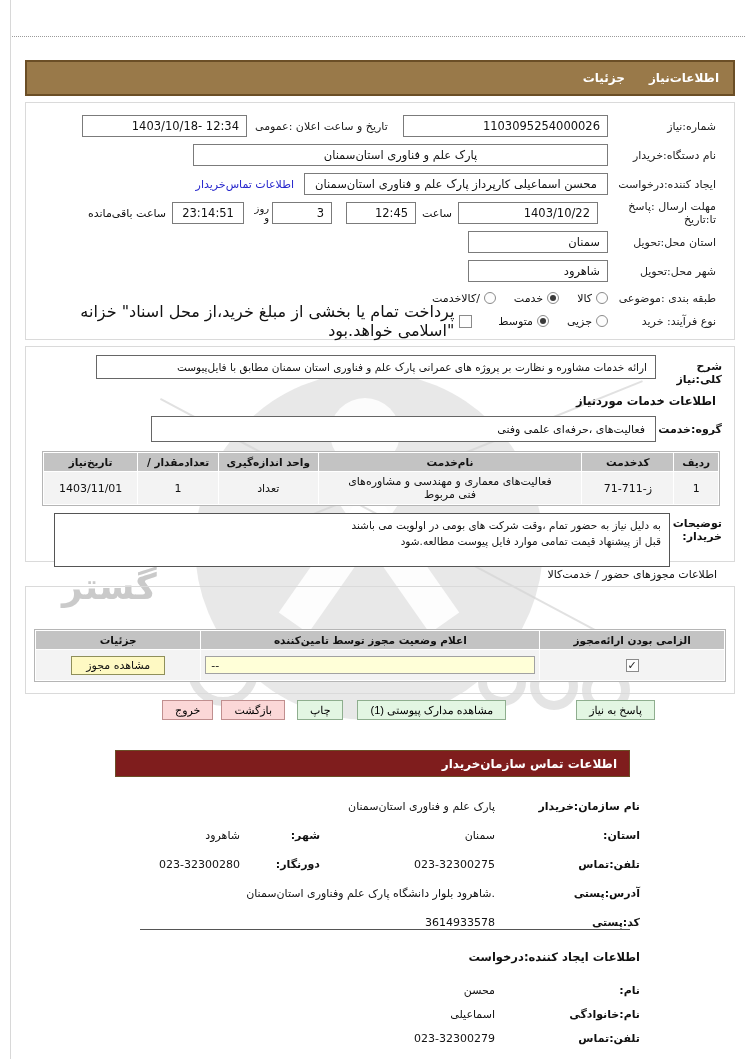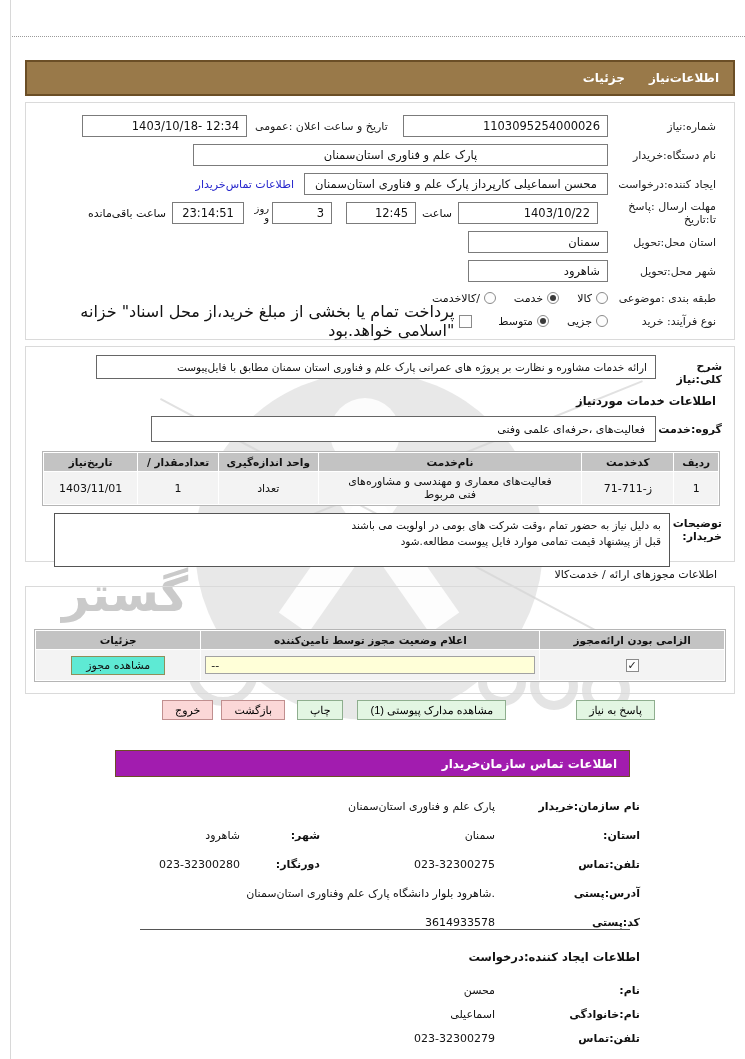--- a/index.html
+++ b/index.html
@@ -9,27 +9,27 @@
   .left-rule { position:absolute; left:10px; top:0; width:1px; height:1059px; background:#d8d8d8; }
   .top-dotted { position:absolute; left:12px; right:0; top:36px; border-top:1px dotted #9a9a9a; }
 
   
   .wm { position:absolute; inset:0; z-index:0; pointer-events:none; }
   .wm-disc { position:absolute; left:195px; top:372px; width:348px; height:348px; border-radius:50%; background:#c9c9c9; opacity:.42; }
   .wm-v1, .wm-v2 { position:absolute; width:36px; height:190px; background:#fff; opacity:.9; }
   .wm-v1 { left:330px; top:450px; transform:rotate(35deg); }
   .wm-v2 { left:372px; top:450px; transform:rotate(-35deg); }
   .wm-hole { position:absolute; left:330px; top:398px; width:70px; height:70px; border-radius:50%; background:#fff; opacity:.85; }
-  .wm-text { position:absolute; left:62px; top:566px; font-size:48px; font-weight:bold; color:#bdbdbd; opacity:.8; direction:rtl; }
+  .wm-text { position:absolute; left:62px; top:566px; font-size:36px; font-weight:bold; color:#bdbdbd; opacity:.8; direction:rtl; }
   .wm-ring { position:absolute; border-radius:50%; border:9px solid #c9c9c9; opacity:.5; }
   .wm-line { position:absolute; height:2px; background:#d4d4d4; opacity:.7; }
 
   
   .tabbar { position:absolute; left:25px; top:60px; width:710px; height:36px; background:#997949; border:2px solid #6b4e26; display:flex; flex-direction:row; align-items:center; padding:0 14px; gap:24px; color:#fff; font-weight:bold; font-size:12px; z-index:1;}
-  .bar2 { position:absolute; left:115px; top:750px; width:515px; height:27px; background:#a21caf; border:1px solid #6b4e26; color:#fff; font-weight:bold; font-size:12px; display:flex; align-items:center; padding:0 12px; z-index:1; }
+  .bar2 { position:absolute; left:115px; top:750px; width:515px; height:27px; background:#7f1d1d; border:1px solid #6b4e26; color:#fff; font-weight:bold; font-size:12px; display:flex; align-items:center; padding:0 12px; z-index:1; }
 
   .panel { position:absolute; left:25px; width:710px; border:1px solid #dadada; background:transparent; z-index:1; }
   .panel1 { top:102px; height:238px; padding:12px 18px 0 10px; }
   .panel2 { top:346px; height:216px; padding:8px 12px 0 8px; }
   .panel3 { top:586px; height:108px; padding:0 6px; }
 
   .frow { display:flex; flex-direction:row; align-items:center; margin-bottom:7px; height:22px; }
   .flabel { width:108px; font-size:11px; color:#222; flex:none; }
   .fbox { height:22px; border:1px solid #7b7b7b; background:#fff; display:flex; align-items:center; justify-content:flex-start; padding:0 7px; font-size:11.5px; flex:none; }
   .fbox.center { justify-content:center; }
@@ -62,21 +62,21 @@
   .lic-table { width:692px; margin:42px auto 0 auto; }
   .lic-table td { background:#efefef; height:30px; }
 
   .notesrow { display:flex; align-items:flex-start; margin-top:7px; }
   .noteslabel { font-weight:bold; font-size:11px; width:52px; flex:none; padding-top:4px; }
   .notesbox { border:1px solid #555; background:#fff; width:616px; height:54px; padding:3px 8px; font-size:10.5px; line-height:16px; text-align:right; }
 
   .lic-title { position:absolute; right:28px; top:568px; font-size:11px; z-index:1; }
 
   .yellow-input { background:#ffffd8; border:1px solid #a2a2a2; width:330px; height:18px; display:flex; align-items:center; padding:0 5px; direction:ltr; font-size:11px; margin:0 auto; }
-  .lic-btn { background:#5eead4; border:1px solid #8f8f5a; padding:2px 14px; font-size:11px; display:inline-block; cursor:pointer; }
+  .lic-btn { background:#fef9c3; border:1px solid #8f8f5a; padding:2px 14px; font-size:11px; display:inline-block; cursor:pointer; }
 
   .btnrow { position:absolute; top:700px; right:0; width:745px; padding-right:90px; display:flex; align-items:center; z-index:1; }
   .btn { height:20px; line-height:16px; padding:1px 12px; border:1px solid #8fae8f; background:#e3f6e3; font-size:11px; color:#000; cursor:pointer; flex:none; }
   .btn.pink { background:#fbd7d7; border-color:#c08f8f; }
   .gap70{margin-left:70px;} .gap14{margin-left:14px;} .gap12{margin-left:12px;} .gap8{margin-left:8px;}
 
   .contact { position:absolute; top:792px; right:0; width:745px; padding-right:105px; z-index:1; }
   .crow { display:flex; align-items:center; height:29px; }
   .clabel { font-weight:bold; width:145px; flex:none; font-size:11px; }
   .cvalue { width:175px; flex:none; font-size:11px; }
@@ -204,21 +204,21 @@
     </table>
     <div class="notesrow">
       <span class="noteslabel">توضیحات خریدار:</span>
       <div class="notesbox">
         <div>به دلیل نیاز به حضور تمام ،وقت شرکت های بومی در اولویت می باشند</div>
         <div>قبل از پیشنهاد قیمت تمامی موارد فایل پیوست مطالعه.شود</div>
       </div>
     </div>
   </div>
 
-  <div class="lic-title">اطلاعات مجوزهای ارائه / خدمت‌کالا</div>
+  <div class="lic-title">اطلاعات مجوزهای حضور / خدمت‌کالا</div>
 
   <div class="panel panel3">
     <table class="grid lic-table">
       <thead>
         <tr>
           <th style="width:186px;">الزامی بودن ارائه‌مجوز</th>
           <th style="width:330px;">اعلام وضعیت مجوز توسط تامین‌کننده</th>
           <th style="width:166px;">جزئیات</th>
         </tr>
       </thead>

